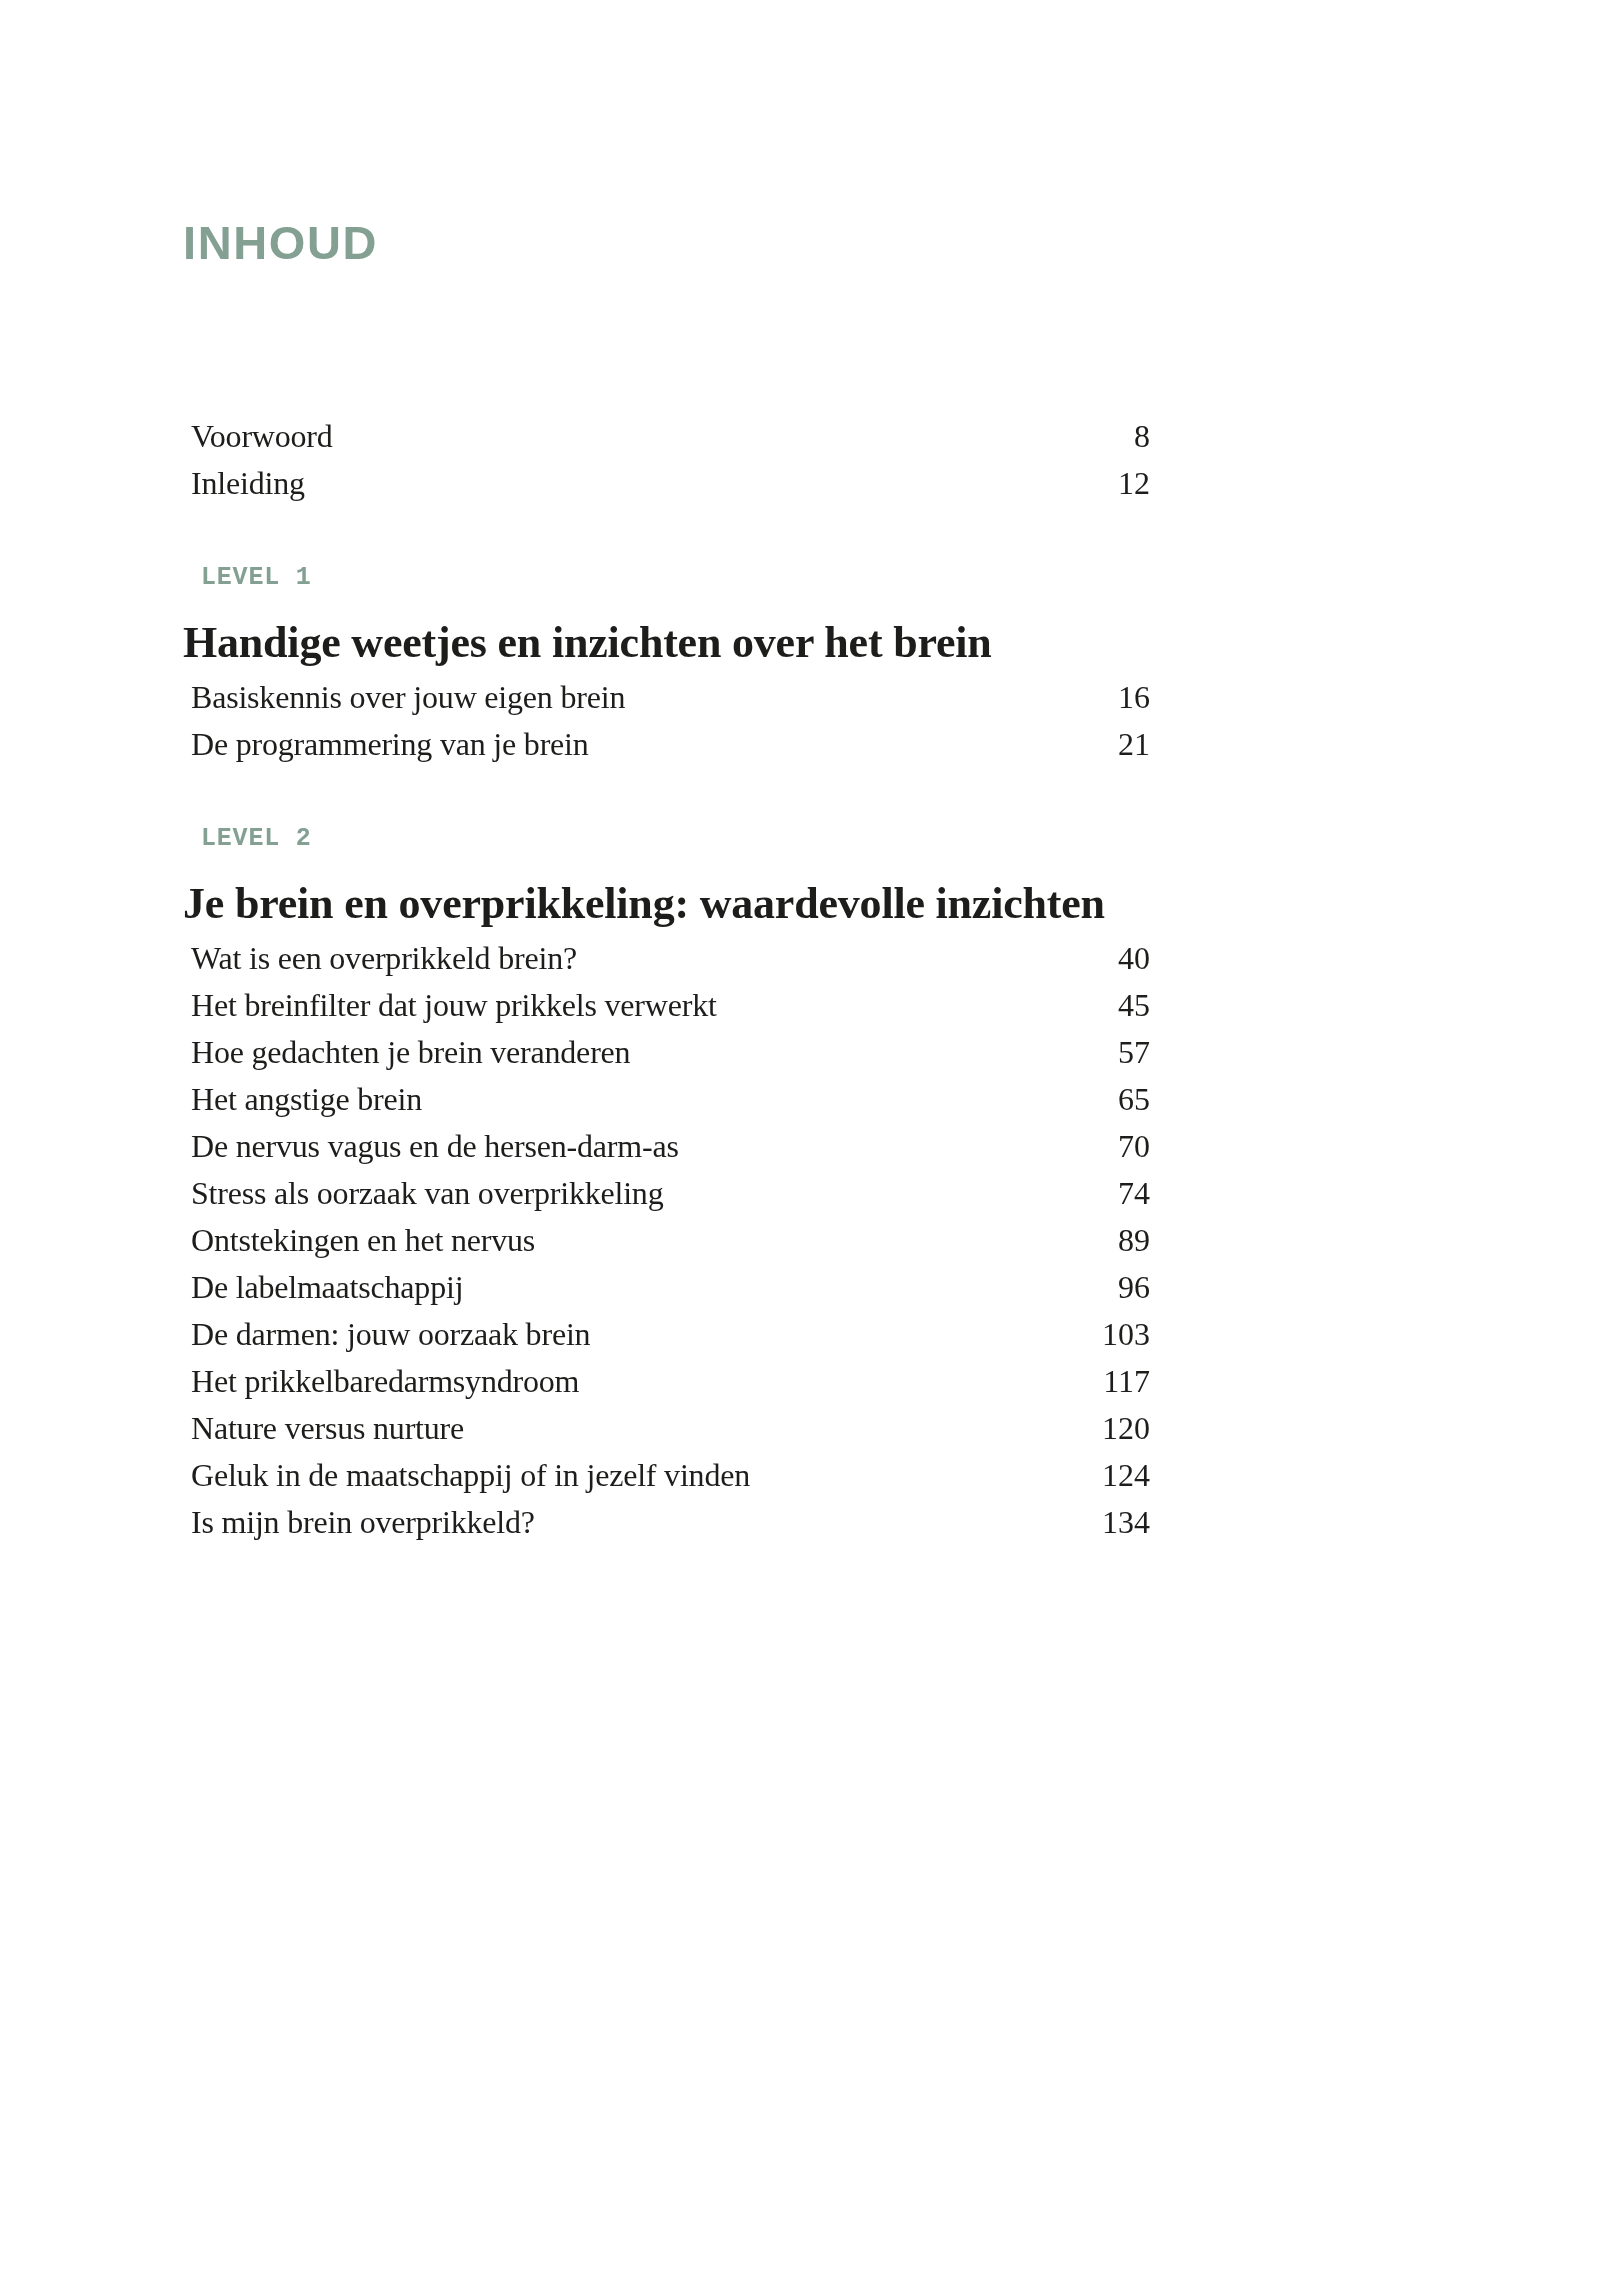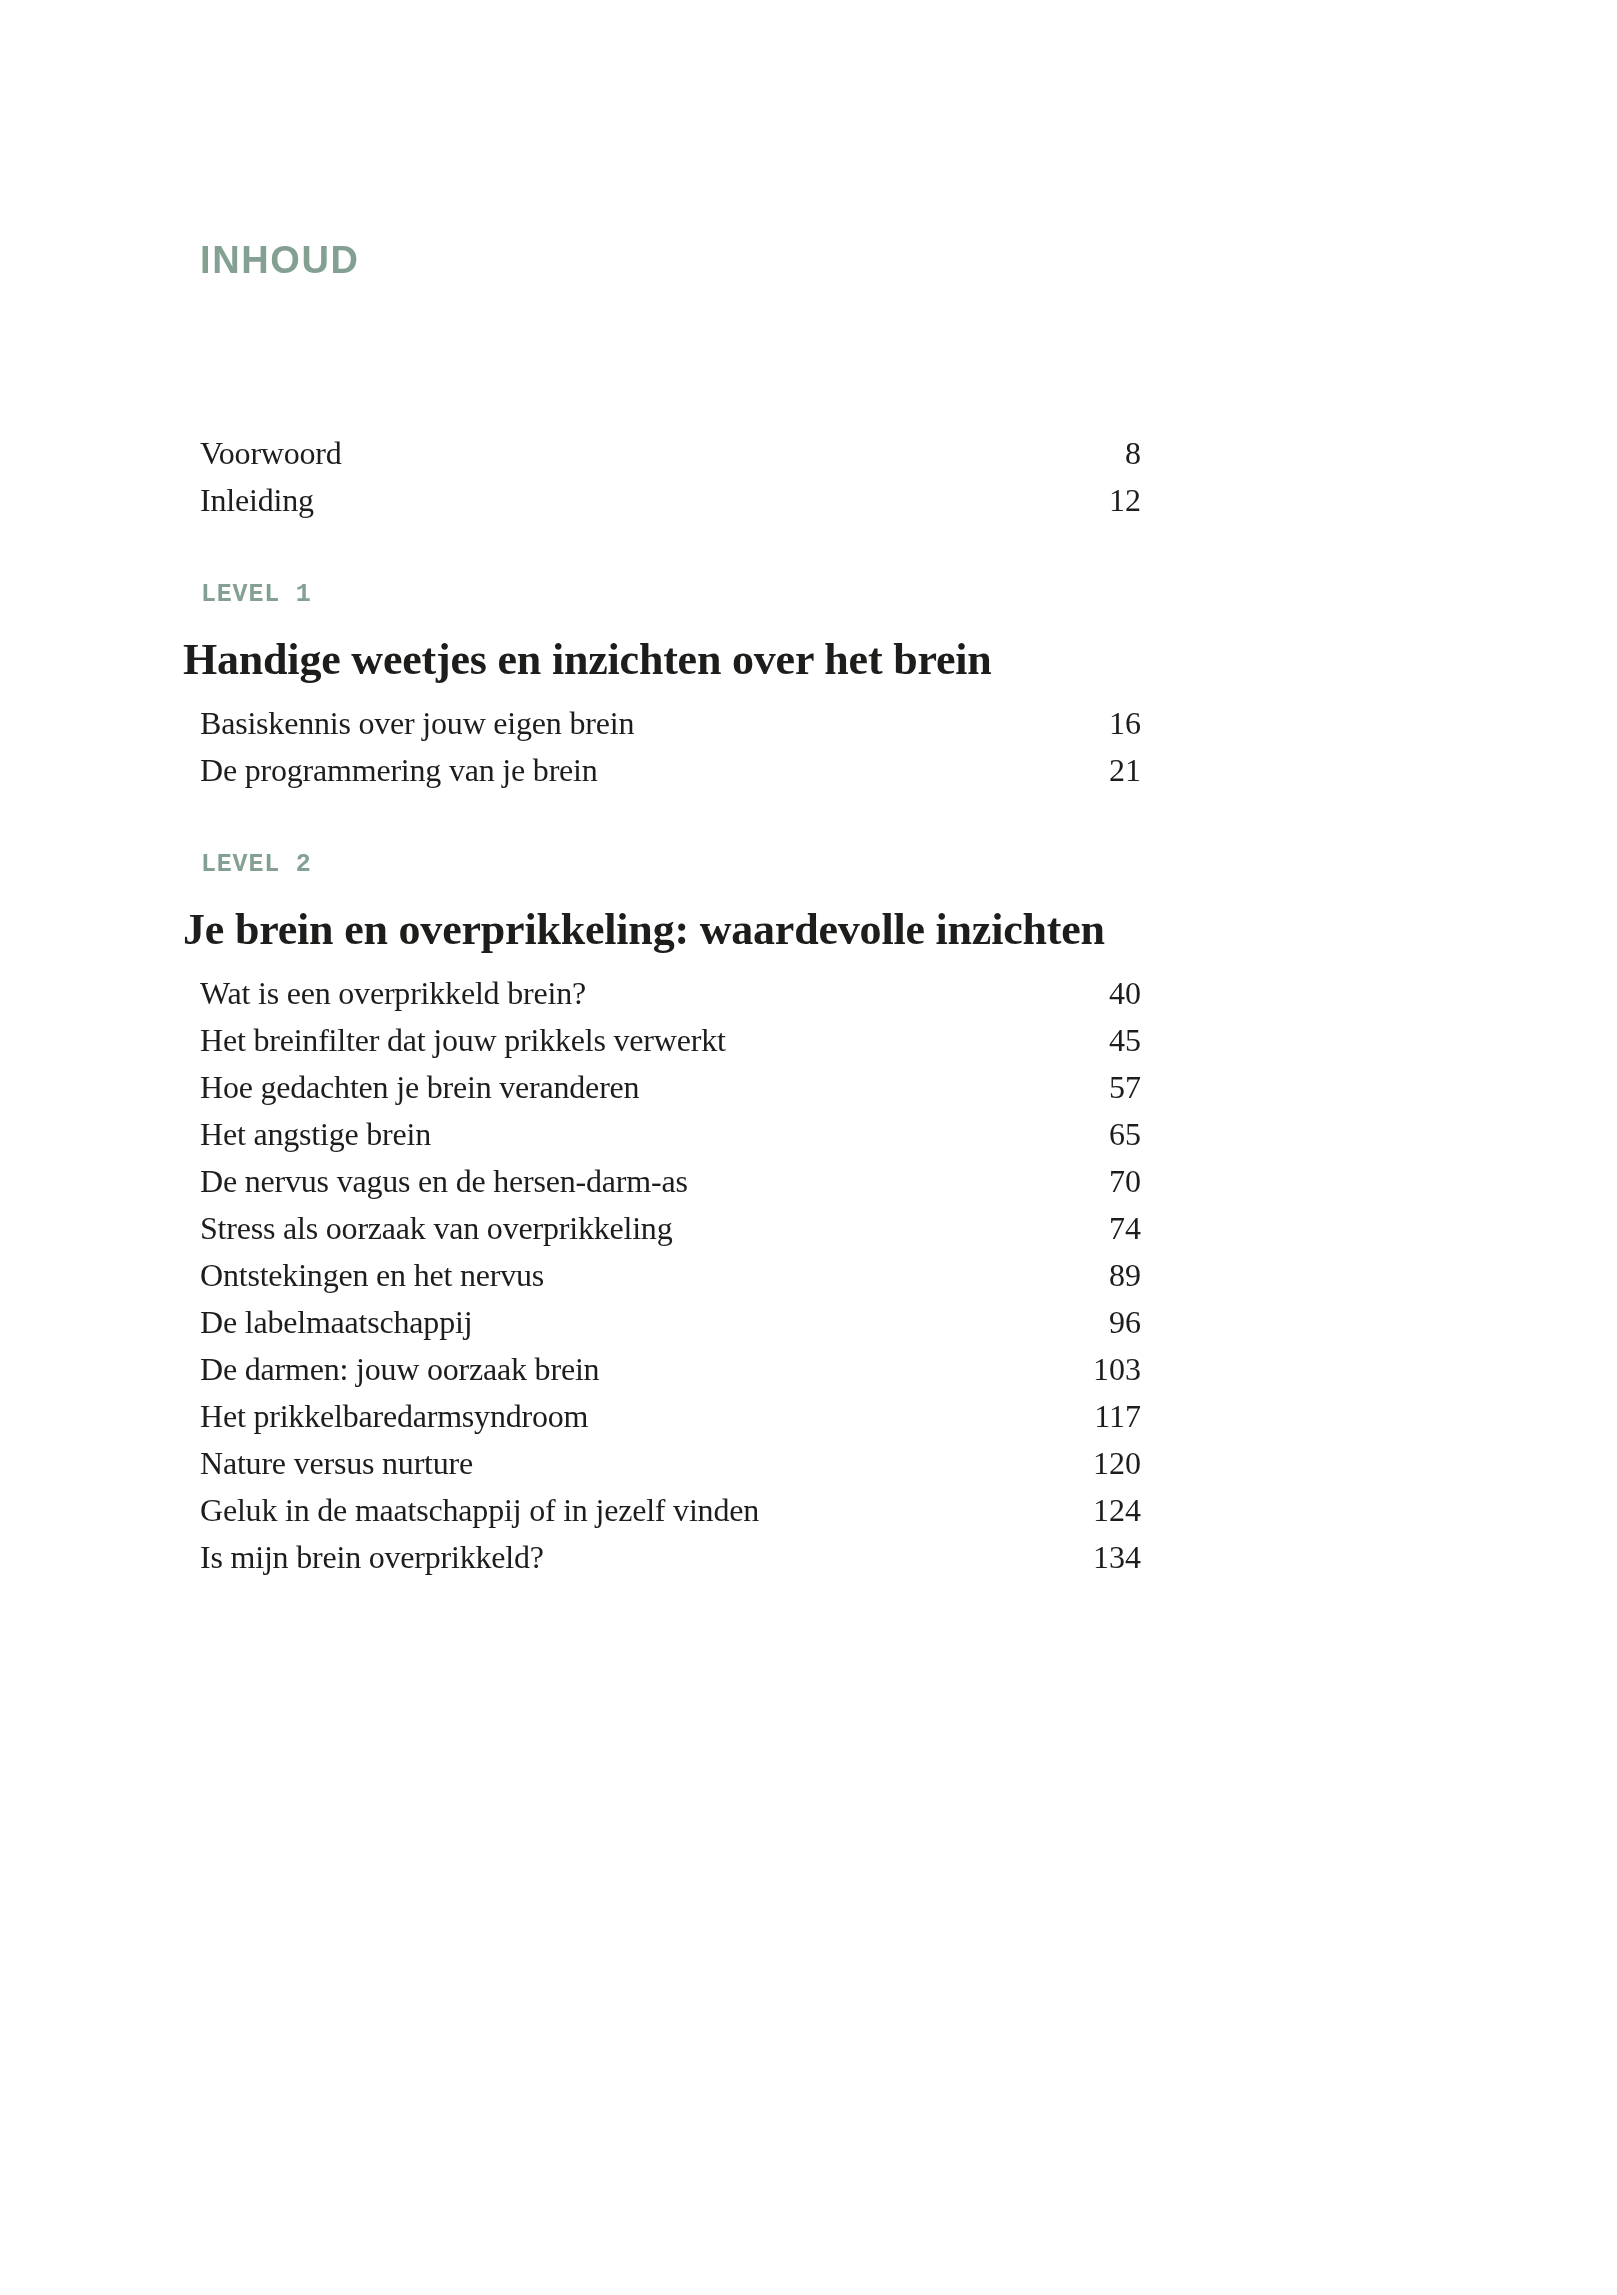--- a/index.html
+++ b/index.html
@@ -15,32 +15,32 @@
     overflow: hidden;
     font-family: "Liberation Serif", serif;
     color: var(--text-color, #1d1d1b);
   }
   .content {
     box-sizing: content-box;
     padding-left: 183px;
     width: 975px;
   }
   .page-title {
-    margin: 17px;
+    margin: 0;
     padding-top: 216px;
     font-family: "Liberation Sans", sans-serif;
     font-weight: 700;
-    font-size: 38px;
+    font-size: 47px;
     line-height: 54px;
     letter-spacing: 1.6px;
     color: var(--accent, #83a093);
   }
   .toc-list {
     list-style: none;
-    margin: 17px;
+    margin: 8px;
     padding: 0;
   }
   .toc-list.front {
     margin-top: 143px;
   }
   .toc-row {
     display: flex;
     justify-content: space-between;
     align-items: baseline;
     line-height: 47px;

